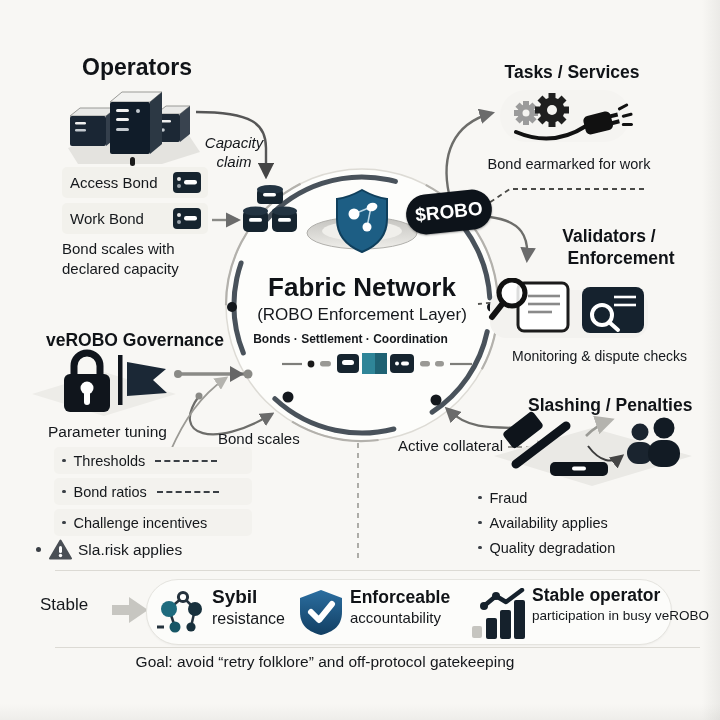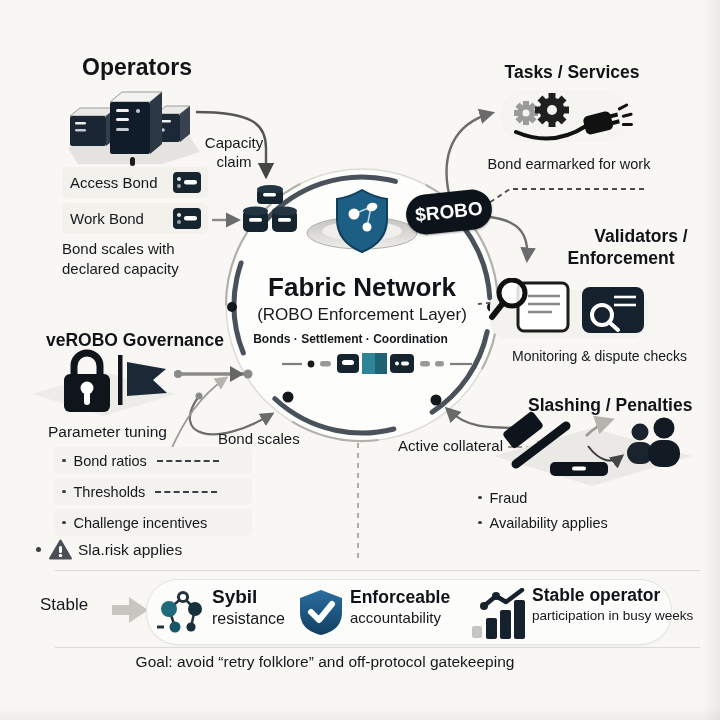--- a/index.html
+++ b/index.html
@@ -130,21 +130,21 @@
      <polygon points="84,14 96,4 96,56 84,66" fill="#2c3844"></polygon>
      <rect x="44" y="14" width="40" height="52" rx="2" fill="#101c29"></rect>
      <rect x="50" y="21" width="13" height="3" rx="1.5" fill="#f2f2f2"></rect>
      <rect x="50" y="30" width="13" height="3" rx="1.5" fill="#f2f2f2"></rect>
      <rect x="50" y="40" width="13" height="3" rx="1.5" fill="#c3c9cf"></rect>
      <circle cx="72" cy="23" r="2" fill="#c3c9cf"></circle>
     </g>
   <rect x="64" y="69" width="5" height="9" rx="2.5" fill="#1a1a1a"></rect>
 </svg>
 
-<div class="abs z2" style="left:192px;top:134px;width:84px;font-size:15px;text-align:center;line-height:1.25;">Capacity claim</div>
+<div class="abs z2" style="left:192px;top:134px;width:84px;font-size:15px;font-style:italic;text-align:center;line-height:1.25;">Capacity claim</div>
 
 <div class="abs z2 bond-row" style="top:167px;">
   <span class="lbl">Access Bond</span>
   <svg width="30" height="23" viewBox="0 0 30 23">
     <rect x="1" y="1" width="28" height="21" rx="4" fill="#16242f"></rect>
     <circle cx="7" cy="8" r="2" fill="#e8e8e8"></circle>
       <circle cx="7" cy="15" r="2" fill="#9aa3ab"></circle>
     <rect x="12" y="9" width="13" height="4.5" rx="2.2" fill="#ffffff"></rect>
   </svg>
 </div>
@@ -215,21 +215,21 @@
 </svg>
 
 <div class="abs z2 center-text" style="left:474px;top:156px;width:190px;font-size:14.5px;">Bond earmarked for work</div>
 
 <div class="abs z3 pill" style="left:406px;top:192px;width:86px;height:40px;">$ROBO</div>
 
 <div class="abs z2 heading center-text" style="left:242px;top:272px;width:240px;font-size:26px;">Fabric Network</div>
 <div class="abs z2 center-text" style="left:232px;top:305px;width:260px;font-size:17px;">(ROBO Enforcement Layer)</div>
 <div class="abs z2 center-text" style="left:242px;top:332px;width:217px;font-size:12px;font-weight:600;">Bonds · Settlement · Coordination</div>
 
-<div class="abs z2 heading center-text" style="left:576px;top:226px;width:130px;font-size:17.5px;">Validators /</div>
+<div class="abs z2 heading center-text" style="left:544px;top:226px;width:130px;font-size:17.5px;">Validators /</div>
 <div class="abs z2 heading center-text" style="left:556px;top:248px;width:130px;font-size:17.5px;">Enforcement</div>
 
 <svg class="abs z2" width="170" height="66" viewBox="0 0 170 66" style="left:488px;top:278px;">
   <rect x="2" y="12" width="158" height="48" rx="16" fill="#f3f2ef"></rect>
   <rect x="30" y="5" width="50" height="48" rx="6" fill="#ffffff" stroke="#1c1c1c" stroke-width="3"></rect>
   <line x1="40" y1="18" x2="72" y2="18" stroke="#8a8a8a" stroke-width="2.6"></line>
   <line x1="40" y1="26" x2="72" y2="26" stroke="#8a8a8a" stroke-width="2.6"></line>
   <line x1="40" y1="34" x2="64" y2="34" stroke="#8a8a8a" stroke-width="2.6"></line>
   <circle cx="24" cy="15" r="13" fill="rgba(255,255,255,.85)" stroke="#111" stroke-width="5"></circle>
   <line x1="15" y1="25" x2="4" y2="39" stroke="#111" stroke-width="6" stroke-linecap="round"></line>
@@ -260,20 +260,24 @@
 
 <div class="abs z2" style="left:478px;top:485px;width:200px;">
   <div class="s-row">
       <span class="dot"></span>
       <span>Fraud</span>
     </div>
   <div class="s-row">
       <span class="dot"></span>
       <span>Availability applies</span>
     </div>
+  <div class="s-row">
+      <span class="dot"></span>
+      <span>Quality degradation</span>
+    </div>
 </div>
 
 <div class="abs z2 heading" style="left:46px;top:330px;font-size:17.5px;">veROBO Governance</div>
 
 <svg class="abs z2" width="232" height="92" viewBox="0 0 232 92" style="left:26px;top:336px;">
   <polygon points="6,58 78,36 150,58 78,80" fill="#edece8"></polygon>
   <path d="M48,38 v-8 a13,13 0 0 1 26,0 v8" fill="none" stroke="#10151c" stroke-width="7"></path>
   <rect x="38" y="38" width="46" height="38" rx="6" fill="#10151c"></rect>
   <circle cx="61" cy="52" r="6.5" fill="#ffffff"></circle>
     <rect x="58" y="55" width="6" height="14" rx="3" fill="#ffffff"></rect>
@@ -283,26 +287,26 @@
   <circle cx="152" cy="38" r="4" fill="#8a8a86"></circle>
     <circle cx="222" cy="38" r="4.5" fill="#8a8a86"></circle>
   <polygon points="204,30 218,38 204,46" fill="#666"></polygon>
 </svg>
 
 <div class="abs z2" style="left:48px;top:423px;font-size:15.5px;">Parameter tuning</div>
 
 <div class="abs z2 g-list">
   <div class="g-row">
     <span class="dot"></span>
-    <span>Bond ratios</span>
+    <span>Thresholds</span>
     <span class="dashline"></span>
   </div>
   <div class="g-row">
     <span class="dot"></span>
-    <span>Thresholds</span>
+    <span>Bond ratios</span>
     <span class="dashline"></span>
   </div>
   <div class="g-row">
     <span class="dot"></span>
     <span>Challenge incentives</span>
   </div>
 </div>
 
 <div class="abs z2 row" style="left:36px;top:539px;">
   <span class="dot" style="width:5px;height:5px;"></span>
@@ -355,20 +359,20 @@
 <svg class="abs z3" width="58" height="54" viewBox="0 0 58 54" style="left:470px;top:588px;">
   <rect x="2" y="38" width="10" height="12" rx="2" fill="#c6c5c0"></rect>
   <rect x="16" y="30" width="11" height="21" rx="2" fill="#15212c"></rect>
   <rect x="30" y="22" width="11" height="29" rx="2" fill="#15212c"></rect>
   <rect x="44" y="12" width="11" height="39" rx="2" fill="#15212c"></rect>
   <polyline points="14,18 26,8 36,14 52,2" fill="none" stroke="#15212c" stroke-width="4.5" stroke-linecap="round" stroke-linejoin="round"></polyline>
   <circle cx="14" cy="18" r="4" fill="#15212c"></circle>
     <circle cx="26" cy="8" r="4" fill="#15212c"></circle>
 </svg>
 <div class="abs z3 heading" style="left:532px;top:585px;font-size:17.5px;">Stable operator</div>
-<div class="abs z3" style="left:532px;top:608px;font-size:13.5px;">participation in busy weeks</div>
+<div class="abs z3" style="left:532px;top:608px;font-size:13.5px;">participation in busy veROBO</div>
 
 <div class="abs z2 divider" style="left:55px;top:647px;width:645px;"></div>
 
 <div class="abs z2 center-text" style="left:0px;top:653px;width:650px;font-size:15.5px;">Goal: avoid “retry folklore” and off-protocol gatekeeping</div>
 
 <div class="abs edge-r"></div>
 <div class="abs edge-b"></div>
 
 </body></html>

